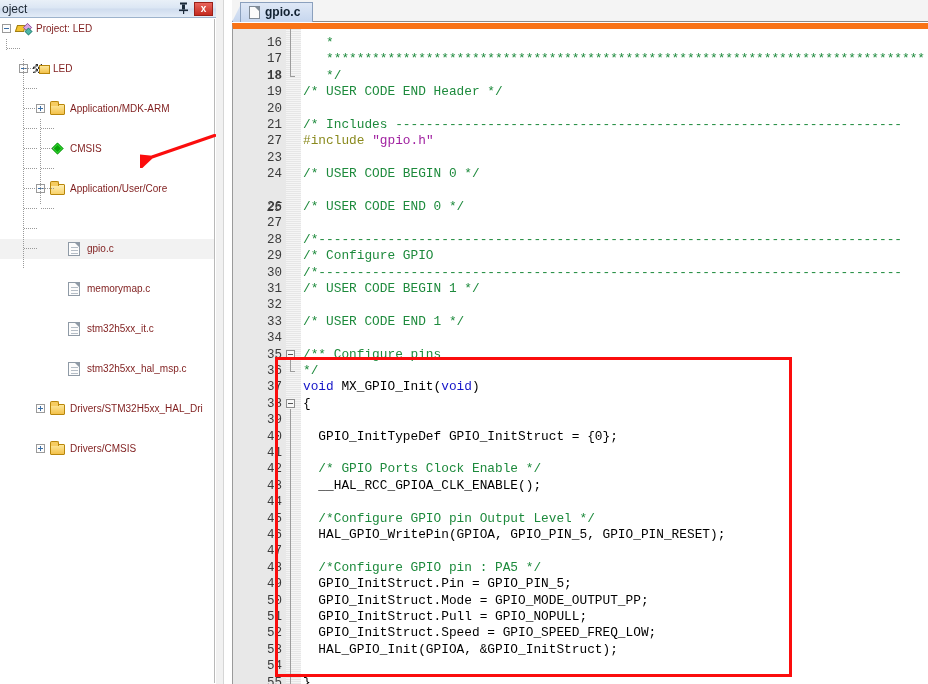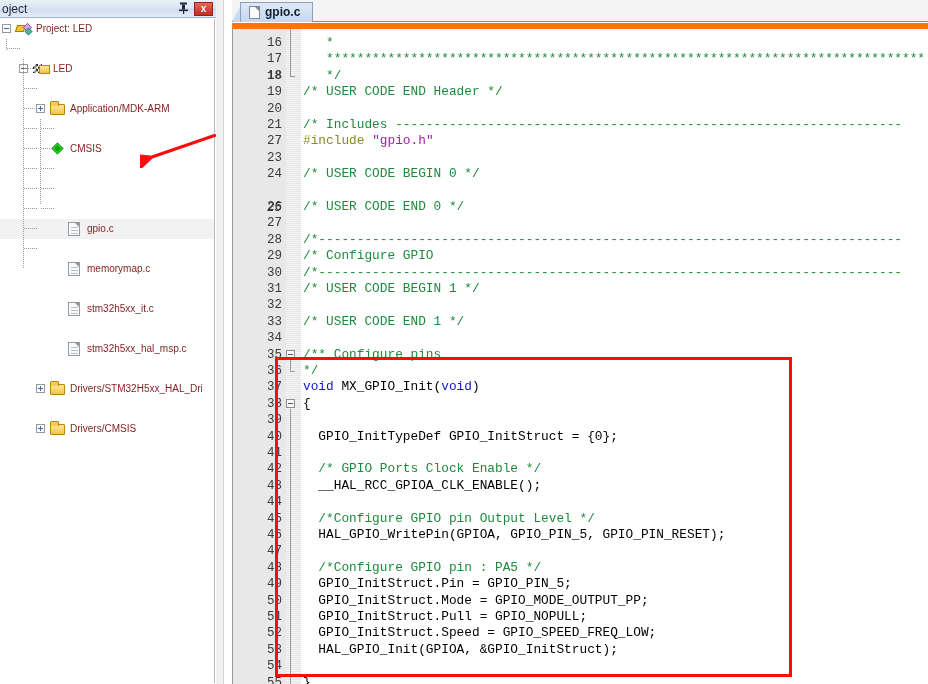--- a/index.html
+++ b/index.html
@@ -344,20 +344,27 @@
           <span class="lbl" style="position: absolute; left: 70px;">Application/MDK-ARM</span>
         </div>
         <div class="tnode" style="top: 60px;">
           <span class="ico" style="left: 50px;">
             <div class="diamico">
               <span class="d"></span>
               <span class="d2"></span>
             </div>
           </span>
           <span class="lbl" style="position: absolute; left: 70px;">CMSIS</span>
+        </div>
+        <div class="tnode" style="top: 80px;">
+          <div class="expander" style="left: 36px;"></div>
+          <span class="ico" style="left: 50px;">
+            <div class="folder open"></div>
+          </span>
+          <span class="lbl" style="position: absolute; left: 70px;">Application/User/Core</span>
         </div>
         <div class="tnode sel" style="top: 120px;">
           <span class="ico" style="left: 67px;">
             <div class="fileico">
               <i></i>
             </div>
           </span>
           <span class="lbl" style="position: absolute; left: 87px;">gpio.c</span>
         </div>
         <div class="tnode" style="top: 140px;">

